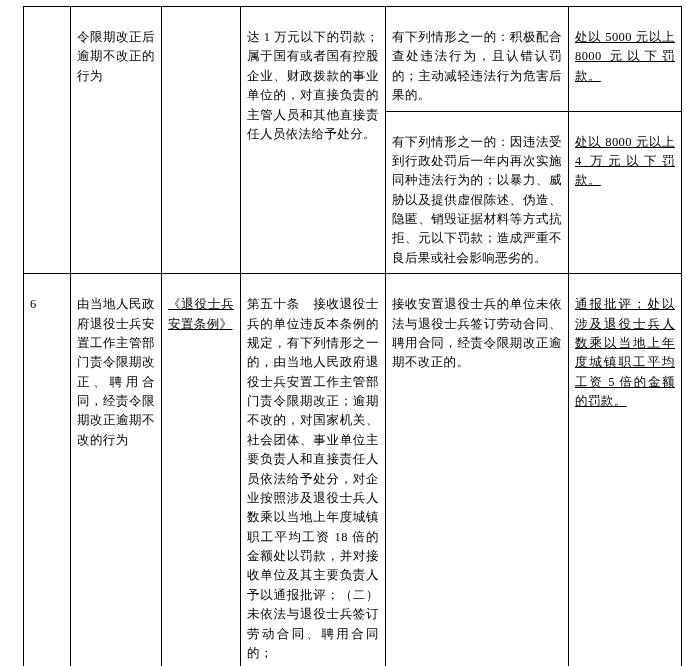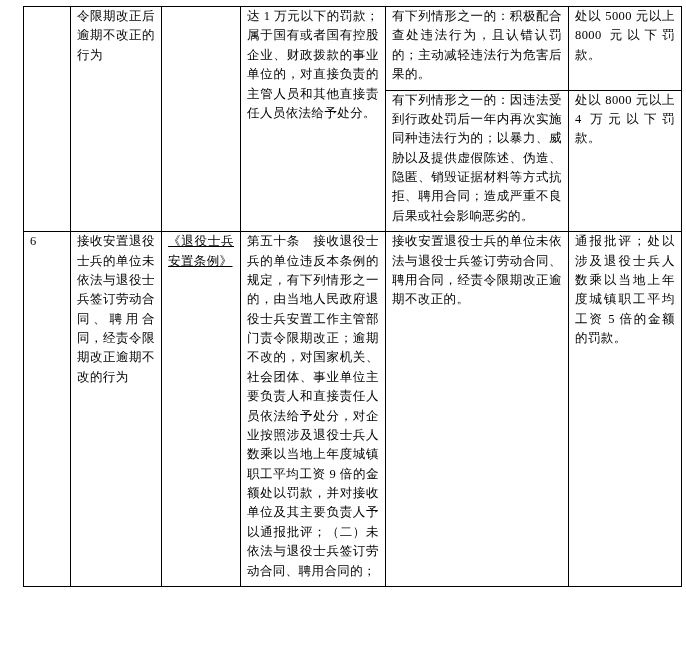--- a/index.html
+++ b/index.html
@@ -22,21 +22,21 @@
   table.doc-table {
     border-collapse: collapse;
     table-layout: fixed;
     width: 640px;
     margin-left: 23px;
     margin-top: 6px;
   }
   table.doc-table td {
     border: 1px solid #000000;
     vertical-align: top;
-    padding: 0 6px 5px 6px;
+    padding: 21px 6px 5px 6px;
     font-size: 12.5px;
     line-height: 1.55;
     letter-spacing: 0.4px;
     word-break: break-all;
   }
   td.c-num {
     width: 34px;
     text-align: center;
     vertical-align: middle;
     letter-spacing: 0;
@@ -52,20 +52,21 @@
   }
   td.c-provision {
     width: 132px;
   }
   td.c-circumstance {
     width: 170px;
     margin-left: 12px;
   }
   td.c-penalty {
     width: 100px;
+    text-decoration: underline;
   }
   .cell-mid {
     vertical-align: middle;
   }
   .cell-top {
     vertical-align: top;
   }
   .para {
     margin: 0;
     text-align: justify;
@@ -93,38 +94,38 @@
         </td>
         <td class="c-circumstance cell-mid">
           <div class="para">有下列情形之一的：积极配合查处违法行为，且认错认罚的；主动减轻违法行为危害后果的。</div>
         </td>
         <td class="c-penalty cell-mid">
           <div class="para">处以 5000 元以上 8000 元以下罚款。</div>
         </td>
       </tr>
       <tr>
         <td class="c-circumstance cell-mid">
-          <div class="para">有下列情形之一的：因违法受到行政处罚后一年内再次实施同种违法行为的；以暴力、威胁以及提供虚假陈述、伪造、隐匿、销毁证据材料等方式抗拒、聘用合同；造成严重不良后果或社会影响恶劣的。</div>
+          <div class="para">有下列情形之一的：因违法受到行政处罚后一年内再次实施同种违法行为的；以暴力、威胁以及提供虚假陈述、伪造、隐匿、销毁证据材料等方式抗拒、元以下罚款；造成严重不良后果或社会影响恶劣的。</div>
         </td>
         <td class="c-penalty cell-mid">
           <div class="para">处以 8000 元以上 4 万元以下罚款。</div>
         </td>
       </tr>
       <tr>
         <td class="c-num">
           <div class="para">6</div>
         </td>
         <td class="c-act">
-          <div class="para">接收安置退役士兵的单位未依法与退役士兵签订劳动合同、聘用合同，经责令限期改正逾期不改的行为</div>
+          <div class="para">由当地人民政府退役士兵安置工作主管部门责令限期改正、聘用合同，经责令限期改正逾期不改的行为</div>
         </td>
         <td class="c-basis">
           <div class="para">《退役士兵安置条例》</div>
         </td>
         <td class="c-provision cell-mid">
-          <div class="para">第五十条　接收退役士兵的单位违反本条例的规定，有下列情形之一的，由当地人民政府退役士兵安置工作主管部门责令限期改正；逾期不改的，对国家机关、社会团体、事业单位主要负责人和直接责任人员依法给予处分，对企业按照涉及退役士兵人数乘以当地上年度城镇职工平均工资 9 倍的金额处以罚款，并对接收单位及其主要负责人予以通报批评；（二）未依法与退役士兵签订劳动合同、聘用合同的；</div>
+          <div class="para">第五十条　接收退役士兵的单位违反本条例的规定，有下列情形之一的，由当地人民政府退役士兵安置工作主管部门责令限期改正；逾期不改的，对国家机关、社会团体、事业单位主要负责人和直接责任人员依法给予处分，对企业按照涉及退役士兵人数乘以当地上年度城镇职工平均工资 18 倍的金额处以罚款，并对接收单位及其主要负责人予以通报批评；（二）未依法与退役士兵签订劳动合同、聘用合同的；</div>
         </td>
         <td class="c-circumstance cell-mid">
           <div class="para">接收安置退役士兵的单位未依法与退役士兵签订劳动合同、聘用合同，经责令限期改正逾期不改正的。</div>
         </td>
         <td class="c-penalty cell-mid">
           <div class="para">通报批评；处以涉及退役士兵人数乘以当地上年度城镇职工平均工资 5 倍的金额的罚款。</div>
         </td>
       </tr>
     </tbody>
   </table>

